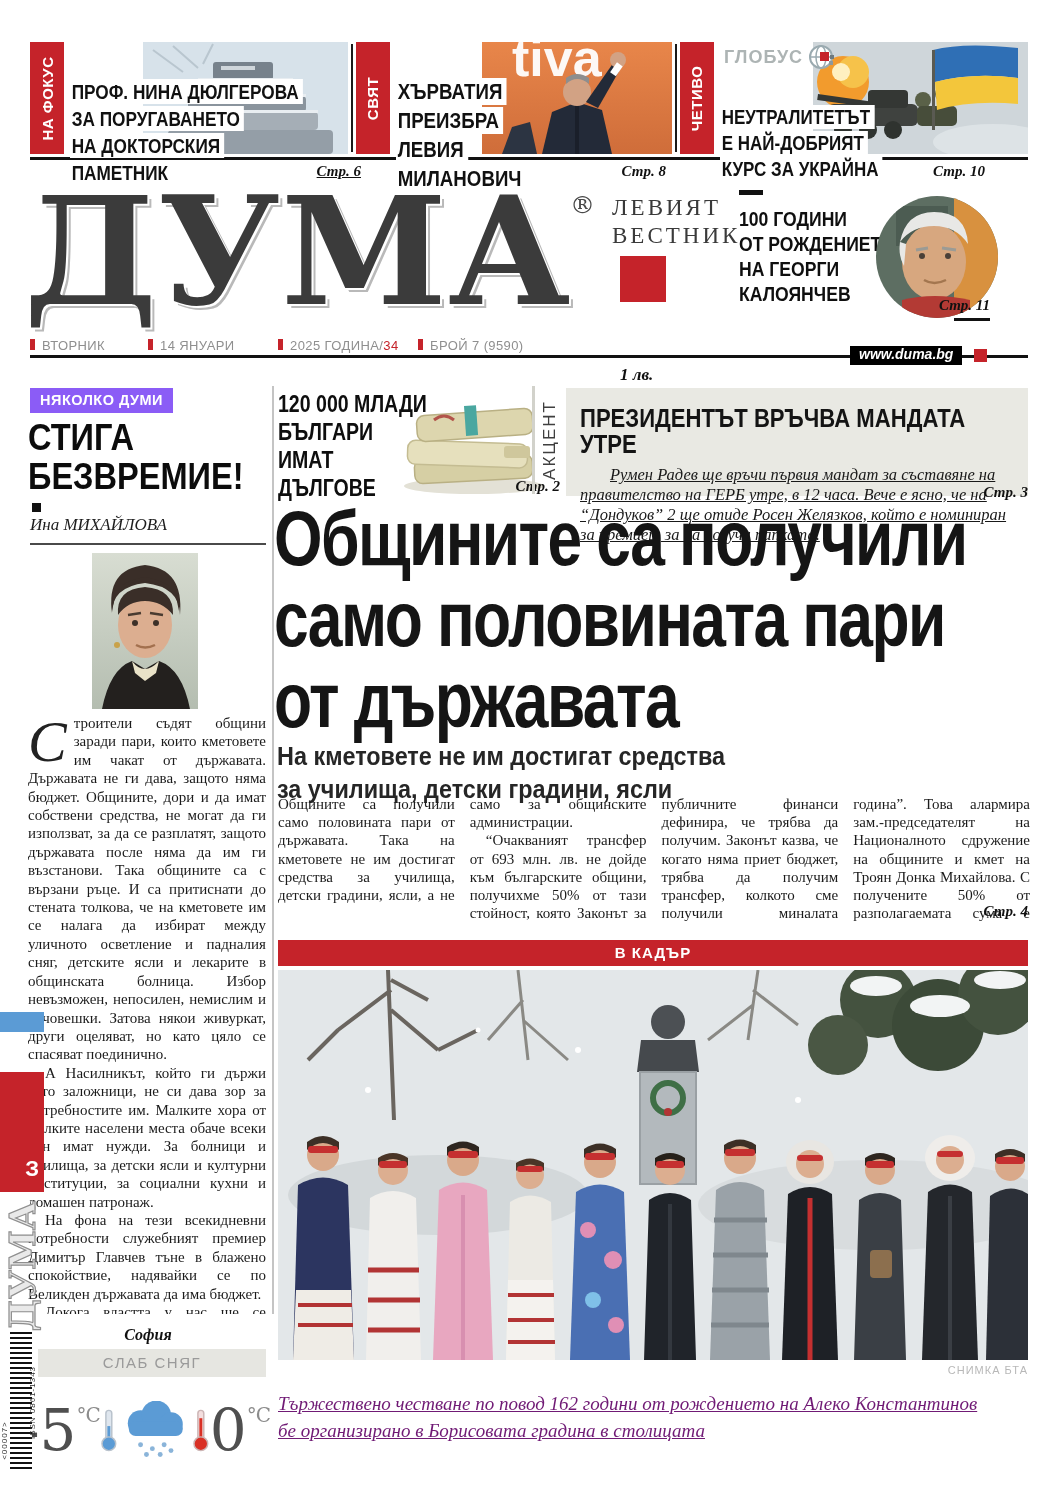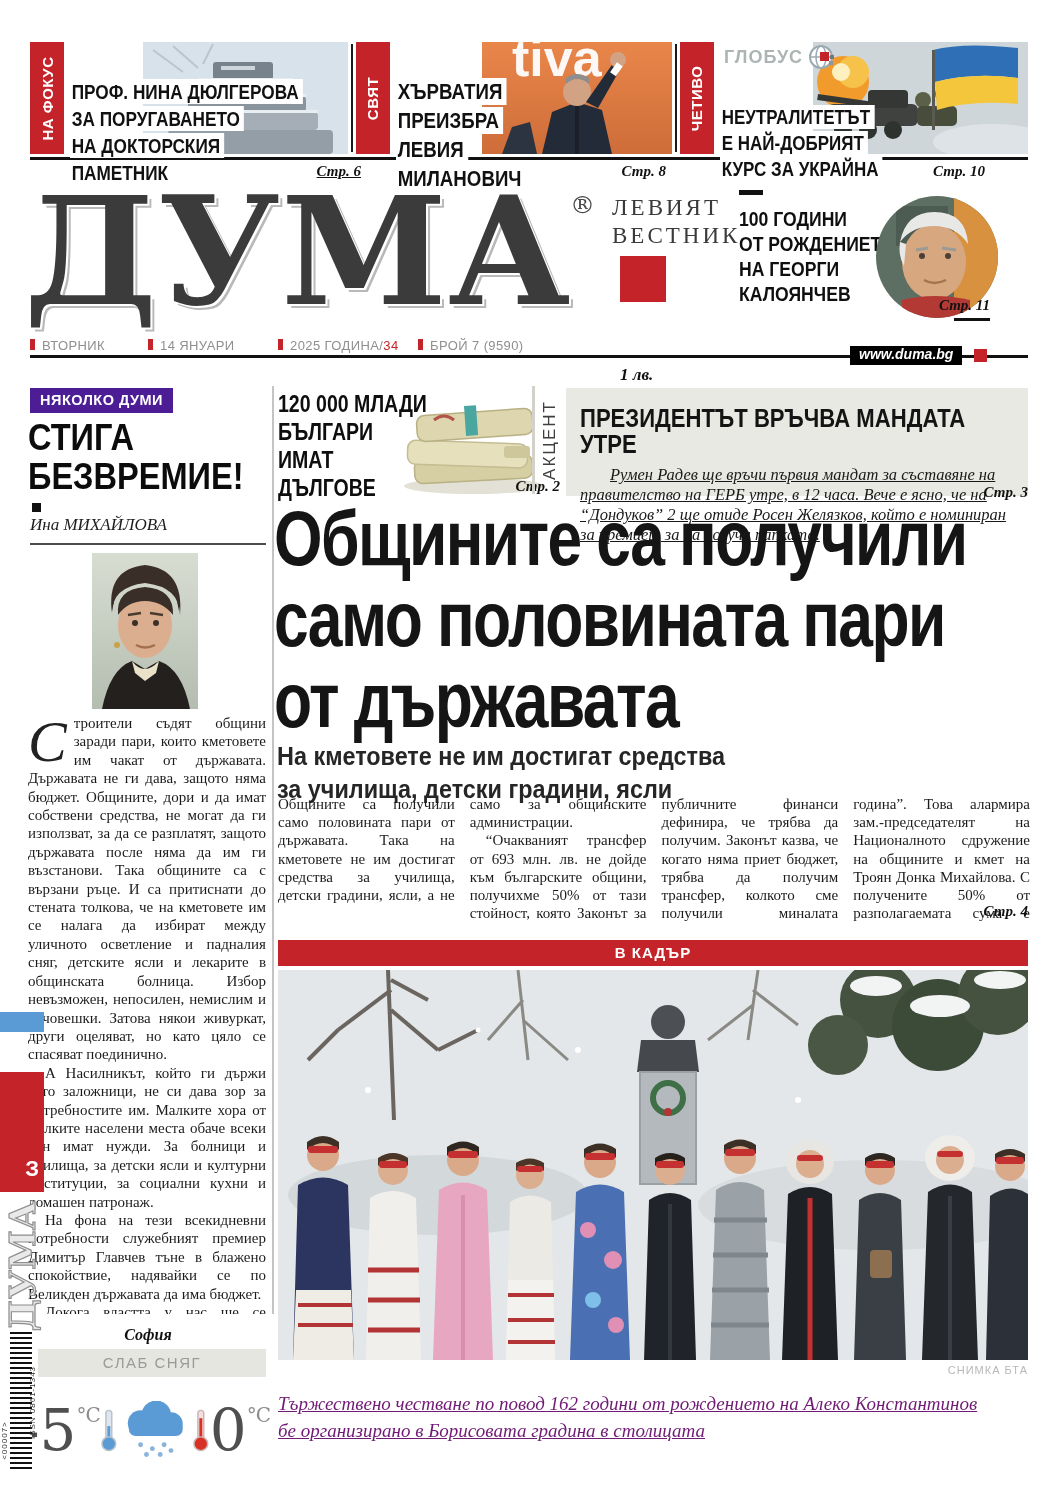--- a/index.html
+++ b/index.html
@@ -37,21 +37,21 @@
   .dl-item{position:absolute;top:338px;font-size:13px;color:#8f8f8f;letter-spacing:.4px;}
   .dl-sq{position:absolute;top:339px;width:5px;height:11px;background:#c5232a;}
   .dl-red{color:#c5232a;}
   .price{position:absolute;left:620px;top:332px;font:italic 700 17px "Liberation Serif",serif;color:#111;margin-top:33px;}
   .mainrule{position:absolute;left:30px;top:355px;width:998px;height:3px;background:#111;}
   .site{position:absolute;left:850px;top:346px;height:19px;line-height:19px;background:#000;color:#fff;
         padding:0 9px;font:italic 700 14px "Liberation Sans",sans-serif;}
   .site-sq{position:absolute;left:974px;top:349px;width:13px;height:13px;background:#c5232a;}
 
   
-  .badge{position:absolute;left:30px;top:388px;background:#4c1d95;color:#fff;font:700 14.5px "Liberation Sans",sans-serif;
+  .badge{position:absolute;left:30px;top:388px;background:#8b5cf6;color:#fff;font:700 14.5px "Liberation Sans",sans-serif;
          padding:4px 10px 5px;letter-spacing:.5px;}
   .op-title{position:absolute;left:28px;top:418px;width:280px;font:700 37px/39px "Liberation Sans",sans-serif;
             transform:scaleX(.88);transform-origin:0 0;color:#0c0c0c;white-space:pre-line;}
   .op-bullet{position:absolute;left:32px;top:503px;width:9px;height:9px;background:#111;}
   .op-author{position:absolute;left:30px;top:515px;font:italic 400 17px "Liberation Serif",serif;color:#1d1d1d;}
   .op-rule{position:absolute;left:30px;top:543px;width:236px;height:2px;background:#4a4a4a;}
   .op-photo{position:absolute;left:92px;top:553px;width:106px;height:156px;overflow:hidden;}
   .op-body{position:absolute;left:28px;top:714px;width:238px;height:600px;overflow:hidden;
            font:400 15px/18.4px "Liberation Serif",serif;text-align:justify;color:#1b1b1b;}
   .op-body p{margin:0;}

